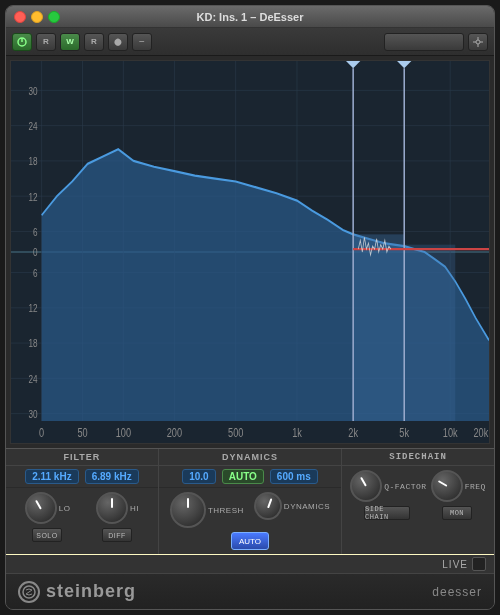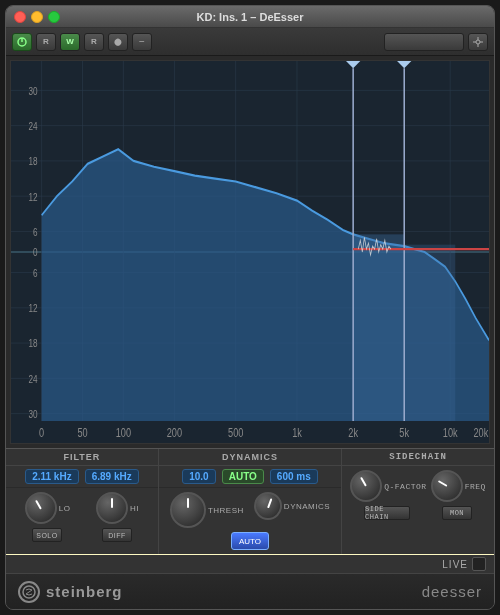--- a/index.html
+++ b/index.html
@@ -240,27 +240,27 @@
       border-radius: 50%;
       border: 2px solid #888;
       display: flex;
       align-items: center;
       justify-content: center;
       color: #aaa;
       font-size: 8px;
     }
     .steinberg-text {
       color: #999;
-      font-size: 15px;
+      font-size: 18px;
       font-weight: bold;
       letter-spacing: 1px;
     }
     .plugin-name {
       color: #bbb;
-      font-size: 15px;
+      font-size: 12px;
       font-weight: bold;
       letter-spacing: 1px;
     }
     .plugin-name span {
       color: #888;
       font-weight: normal;
     }
 
     .live-section {
       display: flex;

